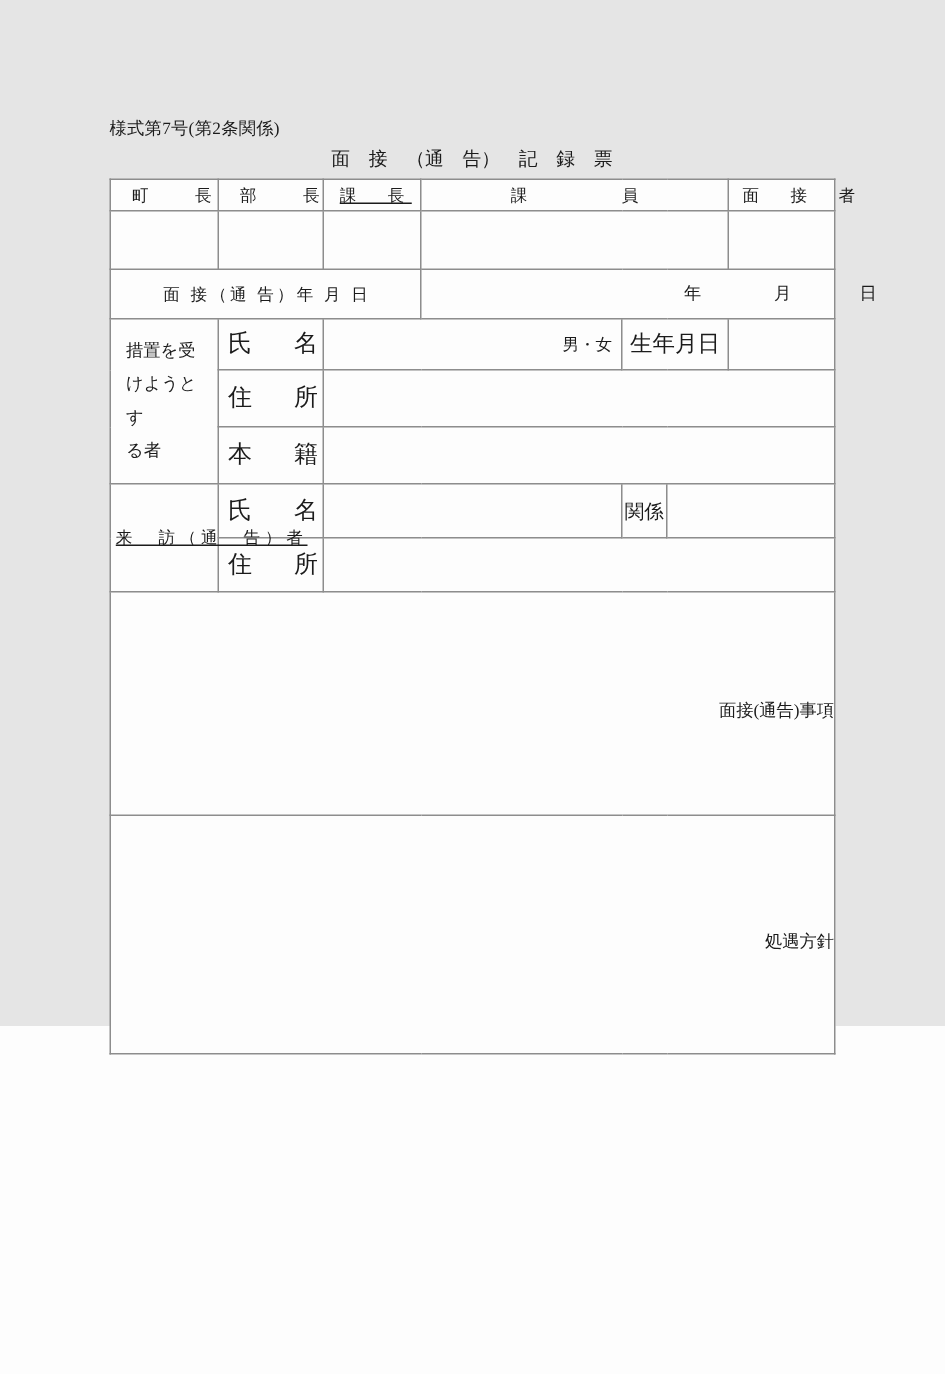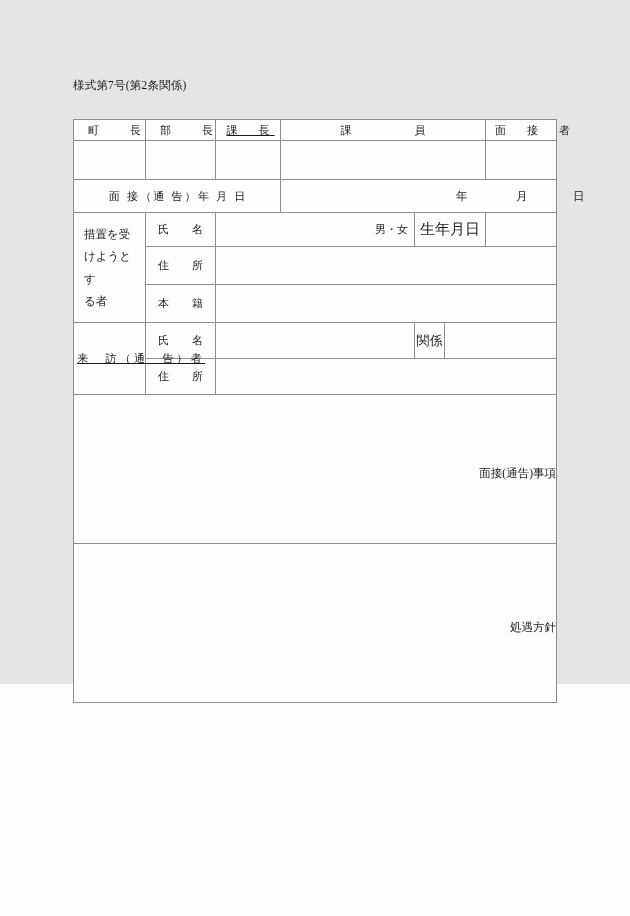--- a/index.html
+++ b/index.html
@@ -87,21 +87,21 @@
     font-size: 11px;
     letter-spacing: 3.2px;
     text-indent: 3.2px;
     white-space: nowrap;
     text-decoration: underline;
   }
 
   .sub-lbl {
     display: block;
     text-align: center;
-    font-size: 11px;
+    font-size: 16px;
     letter-spacing: 6px;
     text-indent: 6px;
     white-space: nowrap;
   }
 
   
   .date-line {
     position: relative;
     height: 100%;
     font-size: 11.5px;
@@ -143,20 +143,21 @@
   }
   .blk-cell { vertical-align: top; }
 </style>
 </head>
 <body>
 
 <div class="page">
 
   <div class="form-code">様式第7号(第2条関係)</div>
 
+  <div class="doc-title">面　接　（通　告）　記　録　票</div>
 
   <table class="tbl">
     <colgroup>
       <col style="width:72px">
       <col style="width:70px">
       <col style="width:65px">
       <col style="width:47px">
       <col style="width:87px">
       <col style="width:30px">
       <col style="width:41px">

